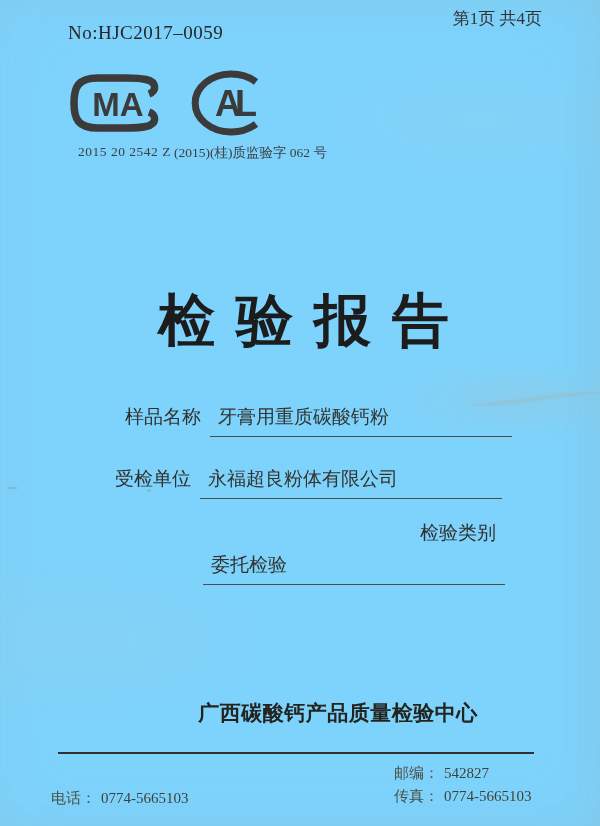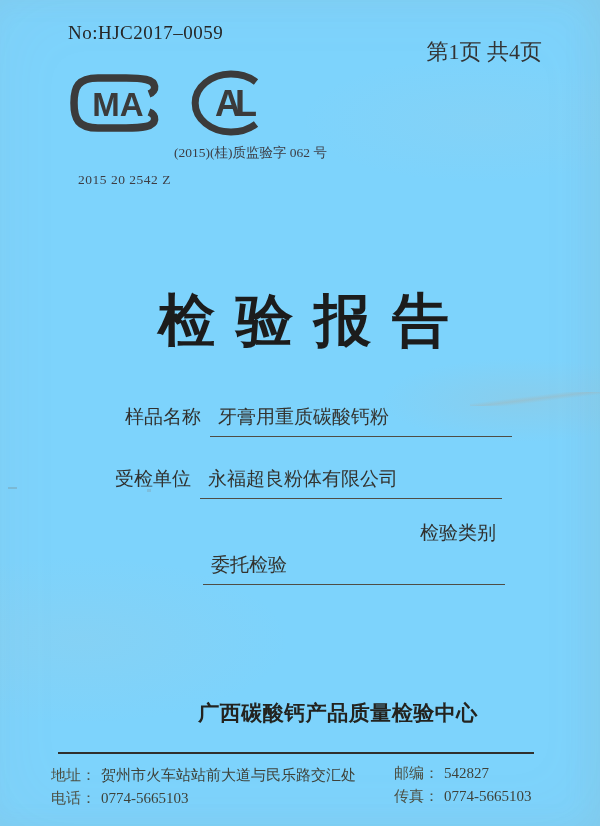--- a/index.html
+++ b/index.html
@@ -16,28 +16,28 @@
     background:
       radial-gradient(ellipse 200px 60px at 520px 400px, rgba(185,180,168,0.18), transparent 70%),
       radial-gradient(ellipse 300px 120px at 80px 640px, rgba(200,195,182,0.10), transparent 70%),
       radial-gradient(ellipse 260px 90px at 480px 120px, rgba(205,200,188,0.08), transparent 70%);}
   .crease{position:absolute;left:470px;top:392px;width:130px;height:14px;pointer-events:none;
     background:linear-gradient(173deg, transparent 38%, rgba(175,170,158,0.30) 50%, transparent 62%);}
   .speck-a{position:absolute;left:8px;top:487px;width:9px;height:2px;background:rgba(120,115,105,0.25);}
   .speck-b{position:absolute;left:147px;top:489px;width:4px;height:3px;background:rgba(130,125,115,0.22);}
 
   .doc-no{position:absolute;left:68px;top:22px;font-size:19px;letter-spacing:0.5px;color:#262626;}
-  .page-info{position:absolute;right:58px;top:37px;font-size:22px;color:#333;}
+  .page-info{position:absolute;right:58px;top:7px;font-size:17px;color:#333;}
 
   .logo-cma{position:absolute;left:70px;top:74px;}
   .logo-cal{position:absolute;left:191px;top:70px;}
   .logo-letters{font-family:"Liberation Sans", sans-serif;font-weight:bold;fill:#3b3b3b;}
 
   .code-row{position:absolute;top:144px;left:0;width:600px;font-size:13.5px;color:#3d3d44;}
-  .code-cma{position:absolute;left:78px;top:0;letter-spacing:0.5px;margin-top:28px;}
+  .code-cma{position:absolute;left:78px;top:0;letter-spacing:0.5px;}
   .code-cal{position:absolute;left:174px;top:0;}
 
   .title{
     position:absolute;left:0;top:283px;width:100%;
     text-align:center;font-size:57px;font-weight:bold;color:#1c1c1c;
     letter-spacing:21px;padding-left:28px;box-sizing:border-box;
   }
 
   .fields{position:absolute;left:115px;top:0;width:390px;}
   .field-row{position:absolute;left:0;display:flex;align-items:flex-end;width:390px;}
@@ -106,23 +106,20 @@
     <div class="field-row r3">
       <span class="field-label">检验类别</span>
       <span class="field-value">委托检验</span>
     </div>
   </div>
 
   <div class="org-name">广西碳酸钙产品质量检验中心</div>
 
   <div class="footer-divider"></div>
 
-  <div class="f-item f-addr">
-    <span>地址：</span><span class="f-val">贺州市火车站站前大道与民乐路交汇处</span>
-  </div>
   <div class="f-item f-post">
     <span>邮编：</span><span class="f-val">542827</span>
   </div>
   <div class="f-item f-phone">
     <span>电话：</span><span class="f-val">0774-5665103</span>
   </div>
   <div class="f-item f-fax">
     <span>传真：</span><span class="f-val">0774-5665103</span>
   </div>
 </div>

